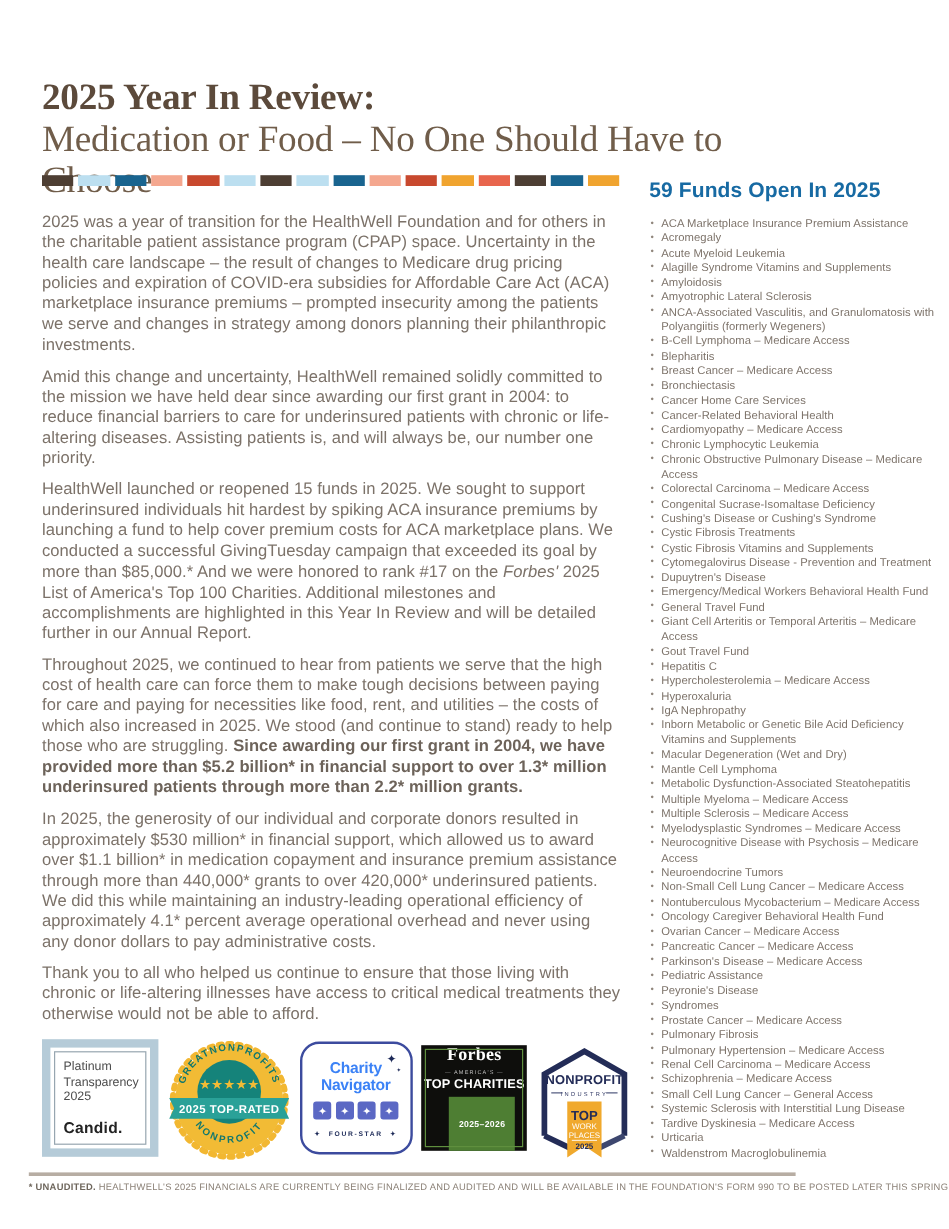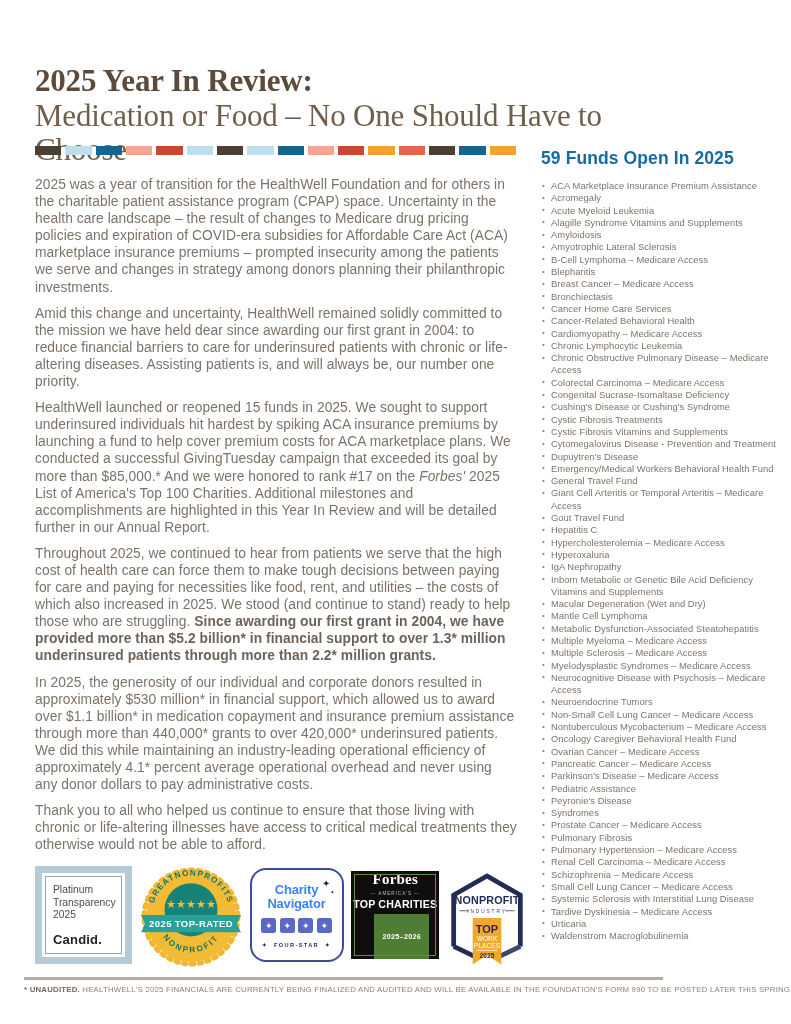--- a/index.html
+++ b/index.html
@@ -106,20 +106,21 @@
 
   <aside class="right-col">
     <h3>59 Funds Open In 2025</h3>
     <ul id="funds-list">
         <li>ACA Marketplace Insurance Premium Assistance</li>
         <li>Acromegaly</li>
         <li>Acute Myeloid Leukemia</li>
         <li>Alagille Syndrome Vitamins and Supplements</li>
         <li>Amyloidosis</li>
         <li>Amyotrophic Lateral Sclerosis</li>
+        <li>ANCA-Associated Vasculitis, and Granulomatosis with Polyangiitis (formerly Wegeners)</li>
         <li>B-Cell Lymphoma – Medicare Access</li>
         <li>Blepharitis</li>
         <li>Breast Cancer – Medicare Access</li>
         <li>Bronchiectasis</li>
         <li>Cancer Home Care Services</li>
         <li>Cancer-Related Behavioral Health</li>
         <li>Cardiomyopathy – Medicare Access</li>
         <li>Chronic Lymphocytic Leukemia</li>
         <li>Chronic Obstructive Pulmonary Disease – Medicare Access</li>
         <li>Colorectal Carcinoma – Medicare Access</li>
@@ -153,21 +154,21 @@
         <li>Pancreatic Cancer – Medicare Access</li>
         <li>Parkinson's Disease – Medicare Access</li>
         <li>Pediatric Assistance</li>
         <li>Peyronie's Disease</li>
         <li>Syndromes</li>
         <li>Prostate Cancer – Medicare Access</li>
         <li>Pulmonary Fibrosis</li>
         <li>Pulmonary Hypertension – Medicare Access</li>
         <li>Renal Cell Carcinoma – Medicare Access</li>
         <li>Schizophrenia – Medicare Access</li>
-        <li>Small Cell Lung Cancer – Medicare Access</li>
+        <li>Small Cell Lung Cancer – General Access</li>
         <li>Systemic Sclerosis with Interstitial Lung Disease</li>
         <li>Tardive Dyskinesia – Medicare Access</li>
         <li>Urticaria</li>
         <li>Waldenstrom Macroglobulinemia</li>
       </ul>
   </aside>
 
   <div class="badges">
 
     <div class="badge-candid">

